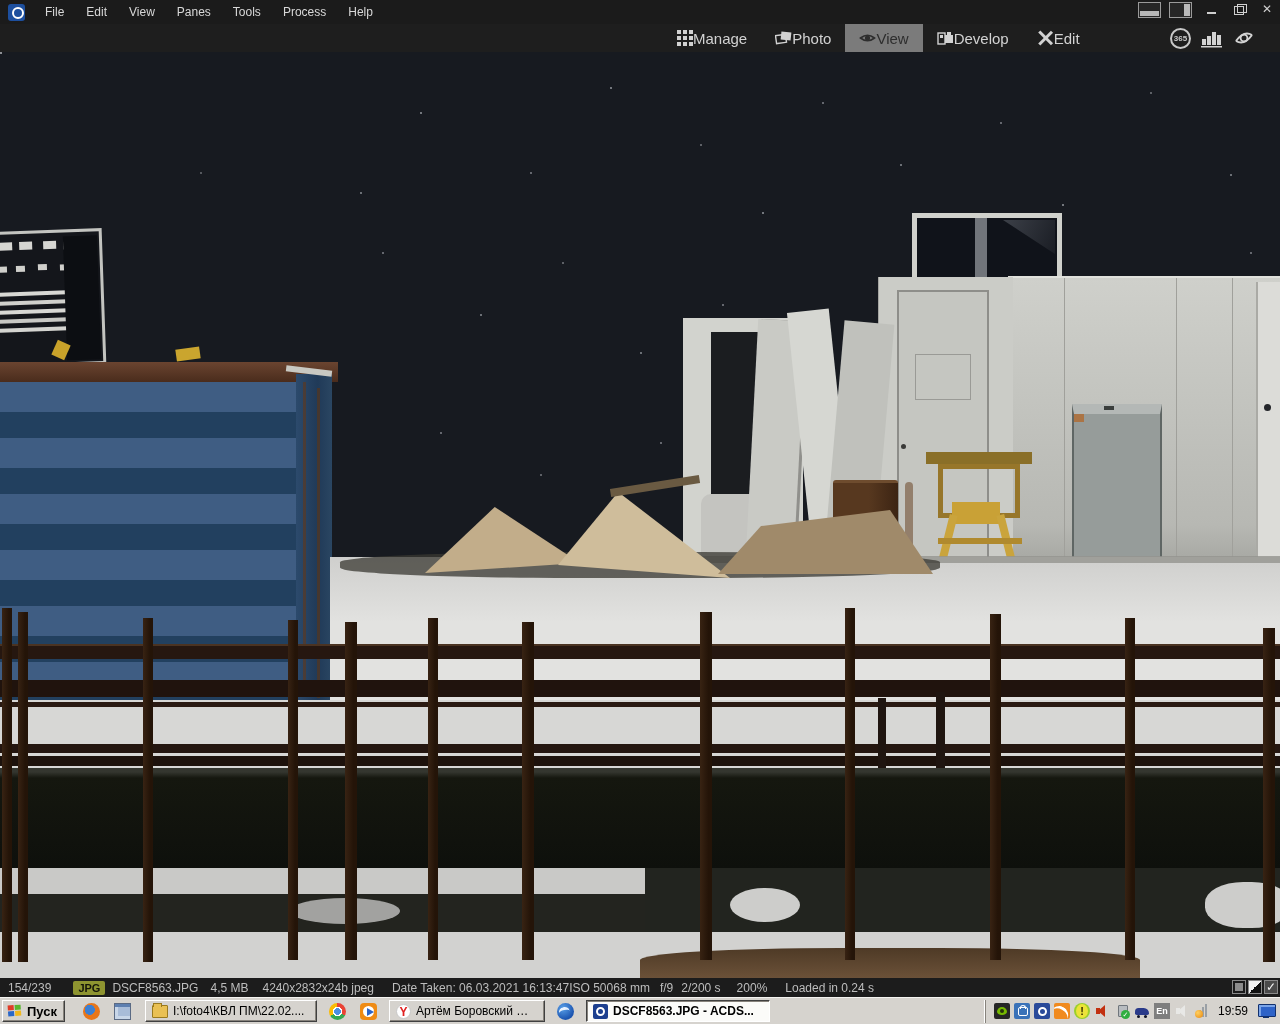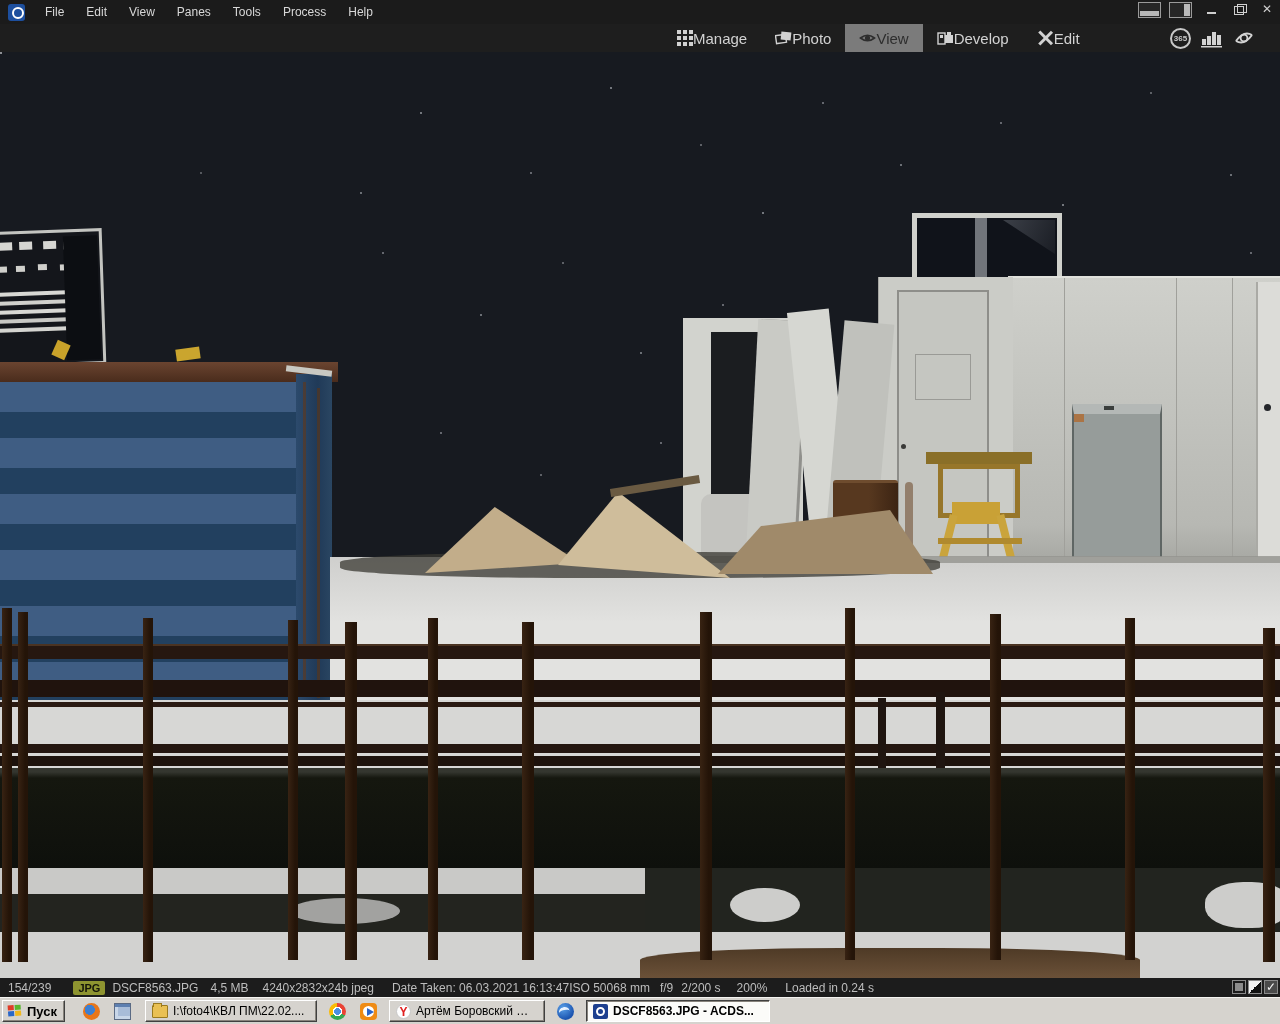--- a/index.html
+++ b/index.html
@@ -425,15 +425,35 @@
       <span class="lbl">Артём Боровский — Ян...</span>
     </div>
 
     <span class="qicon sphere" style="margin-left:12px"></span>
 
     <div class="task-btn pressed active" style="margin-left:12px;width:184px">
       <span class="acdsee-sq"></span>
       <span class="lbl">DSCF8563.JPG - ACDS...</span>
     </div>
 
+    <div id="tray">
+      <span class="tico t-nvidia"></span>
+      <span class="tico t-blue"></span>
+      <span class="tico t-acdsee"></span>
+      <span class="tico t-orange"></span>
+      <span class="tico t-alert"></span>
+      <span class="tico spk t-spk-red"></span>
+      <span class="tico t-usb"></span>
+      <span class="tico t-car"></span>
+      <span class="tico t-en">En</span>
+      <span class="tico spk t-spk-white"></span>
+      <span class="tico t-sig">
+          <i></i>
+          <i></i>
+          <i></i>
+          <i></i>
+        </span>
+      <span id="clock">19:59</span>
+      <span class="showdesk"></span>
+    </div>
   </div>
 
 </div>
 
 </body></html>

